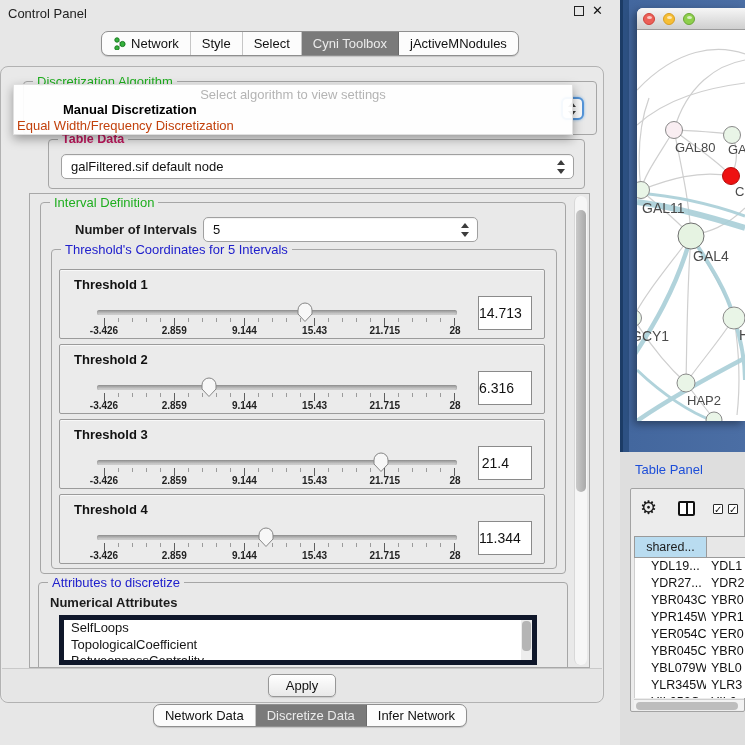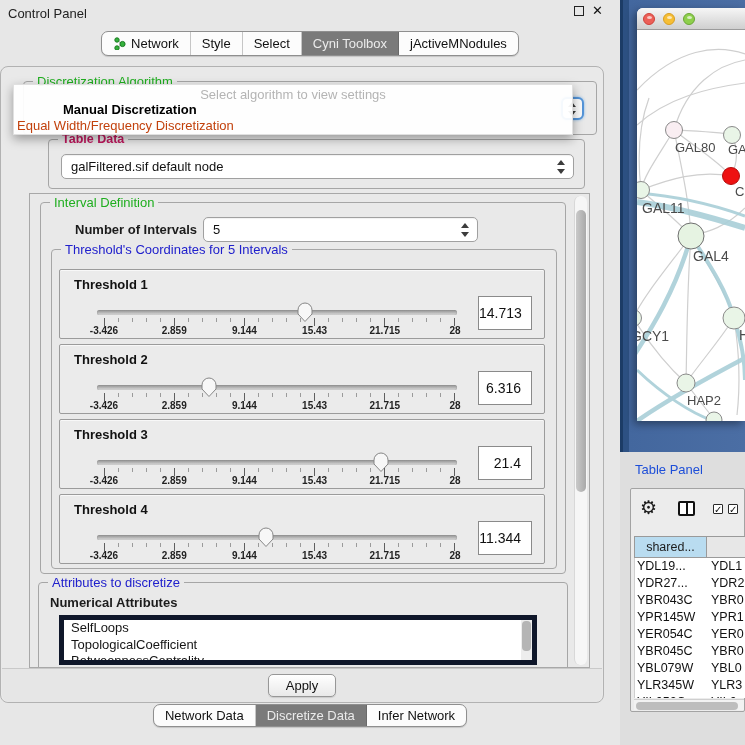--- a/index.html
+++ b/index.html
@@ -54,21 +54,21 @@
   .thr-title { position:absolute; left:14px; top:7px; font-weight:bold; font-size:13px; color:#111; }
   .track { position:absolute; left:37px; top:40px; width:360px; height:5px; border-radius:3px; background:linear-gradient(#8f8f8f,#dcdcdc); box-shadow:inset 0 0 1px #777; }
   .thumb-s { position:absolute; top:-8px; transform:translateX(-50%); }
   .ticks { position:absolute; left:44px; top:48px; width:351px; height:8px;
     background-image:
       repeating-linear-gradient(90deg,#5f5f5f 0 1px,transparent 1px 70px),
       repeating-linear-gradient(90deg,#9a9a9a 0 1px,transparent 1px 14px);
     background-size:351px 8px,351px 4px; background-repeat:no-repeat; }
   .ticklabels { position:absolute; left:44px; top:55px; width:351px; height:12px; }
   .ticklabels span { position:absolute; transform:translateX(-50%); font-size:10px; font-weight:bold; color:#222; }
-  .valbox { position:absolute; right:12px; top:26px; width:54px; height:34px; background:#fff; border:1px solid #8a8a8a; font-size:14px; line-height:32px; text-align:right; padding-right:10px; color:#111; }
+  .valbox { position:absolute; right:12px; top:26px; width:54px; height:34px; background:#fff; border:1px solid #8a8a8a; font-size:14px; line-height:32px; text-align:right; padding-right:22px; color:#111; }
 
   
   .attr-list { position:absolute; left:20px; top:32px; width:478px; height:50px; background:#fff; border:5px solid #0f172a; overflow:hidden; }
   .attr-list .item { padding-left:7px; line-height:16.5px; font-size:13px; color:#151515; }
   .list-sb { position:absolute; right:0; top:0; width:11px; height:48px; background:#ededed; }
   .list-sb .thumb { position:absolute; left:1px; top:1px; width:9px; height:30px; border-radius:4px; background:#b5b5b5; }
 
   
   .apply-strip { position:absolute; left:1px; right:1px; top:601px; height:34px; border-top:1px solid #c9c9c9; background:#e6e6e6; border-radius:0 0 8px 8px; }
   .btn { position:absolute; left:50%; top:5px; transform:translateX(-50%); width:68px; height:23px; background:linear-gradient(#ffffff,#e9e9e9); border:1px solid #979797; border-radius:5px; font-size:13px; text-align:center; line-height:21px; color:#111; box-shadow:0 1px 1px rgba(0,0,0,.12); }
@@ -92,21 +92,21 @@
   .tp-frame { position:absolute; left:10px; top:36px; width:115px; height:224px; background:#ececec; border:1px solid #a3a3a3; border-radius:2px; }
   .gear { position:absolute; left:9px; top:7px; font-size:19px; color:#1a1a1a; }
   .colsplit { position:absolute; left:47px; top:12px; width:17px; height:15px; border:2px solid #111; border-radius:2px; background:#fff; }
   .colsplit:after { content:""; position:absolute; left:5.5px; top:0; width:2px; height:11px; background:#111; }
   .cb { position:absolute; top:15px; width:10px; height:10px; border:1.5px solid #2a2a2a; border-radius:1px; background:#fff; font-size:10px; line-height:9px; text-align:center; color:#111; }
   .thead { position:absolute; left:3px; top:47px; height:22px; display:flex; }
   .th { border:1px solid #9a9a9a; border-left-width:0; font-size:12.5px; line-height:20px; overflow:hidden; white-space:nowrap; background:#e7e7e7; }
   .th:first-child { border-left-width:1px; background:#b9dcf0; text-align:center; }
   .tbody { position:absolute; left:3px; top:69px; width:112px; height:140px; background:#fff; overflow:hidden; border-left:1px solid #cfcfcf; }
   .tr { display:flex; height:17px; line-height:17px; font-size:12.5px; color:#111; white-space:nowrap; }
-  .td1 { width:71px; padding-left:2px; overflow:hidden; }
+  .td1 { width:71px; padding-left:16px; overflow:hidden; }
   .td2 { padding-left:5px; overflow:hidden; }
   .hsb { position:absolute; left:3px; top:210px; width:110px; height:11px; background:#f2f2f2; border-top:1px solid #cfcfcf; }
   .hsb .thumb { position:absolute; left:2px; top:1.5px; width:102px; height:8px; border-radius:4px; background:#bdbdbd; }
 
   svg text { font-family:"Liberation Sans","DejaVu Sans",sans-serif; }
 </style>
 </head>
 <body>
 
 <div class="root">

